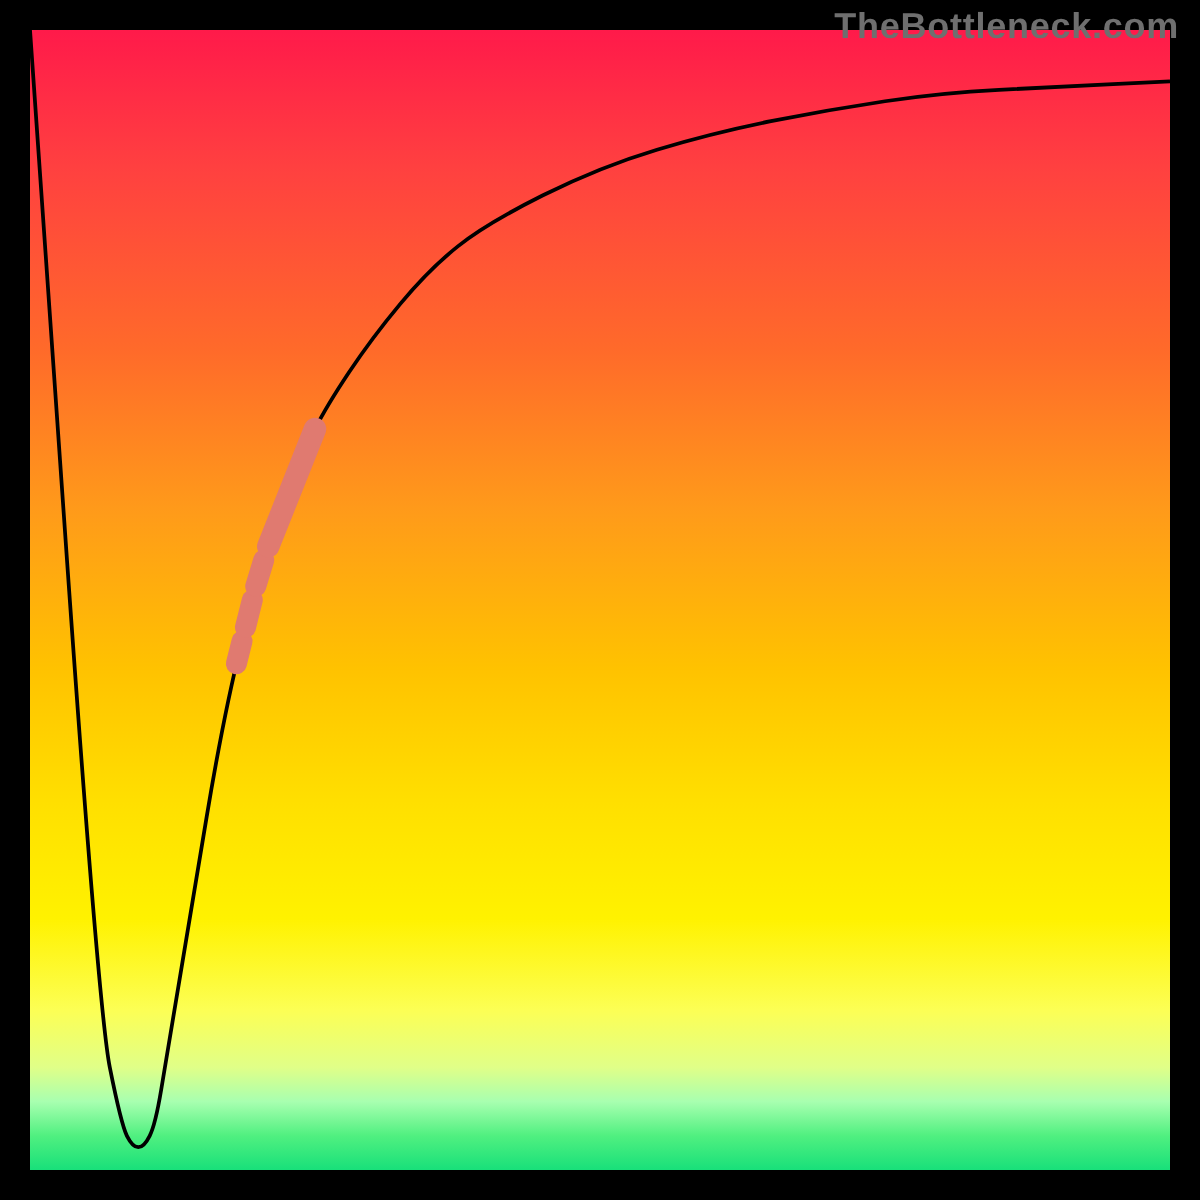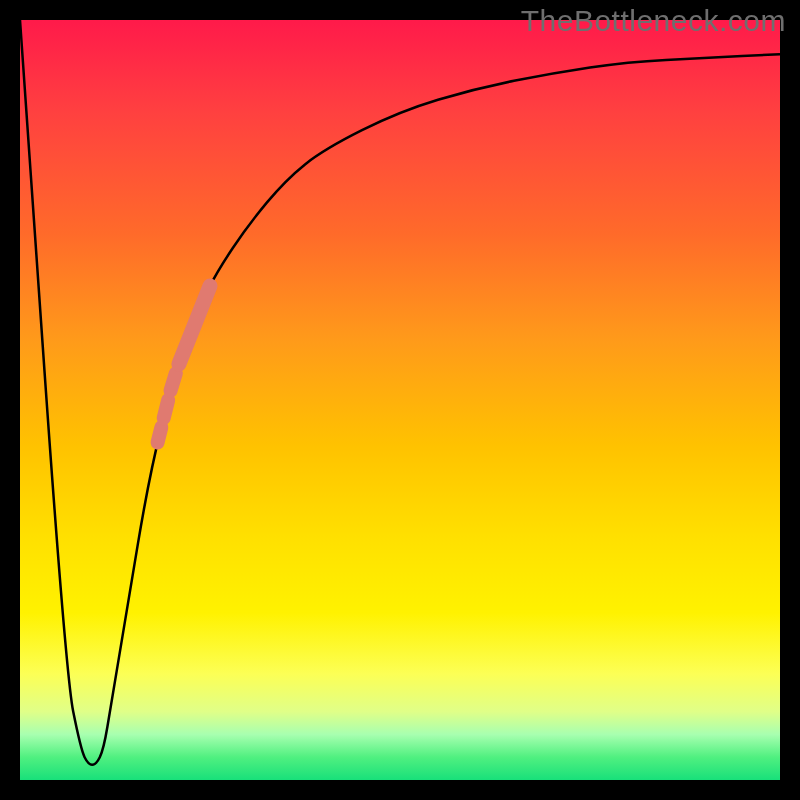--- a/index.html
+++ b/index.html
@@ -36,23 +36,23 @@
       #a8ffb0 94%,
       #50f080 97%,
       #18e07a 100%
     );
   }
   .attribution {
     position: absolute;
     top: 4px;
     right: 14px;
     color: #6f6f6f;
-    font-size: 30px;
+    font-size: 24px;
     letter-spacing: 0.5px;
-    font-weight: 400;
+    font-weight: 700;
     user-select: none;
   }
   svg.overlay {
     position: absolute;
     left: 20px;
     top: 20px;
     width: 760px;
     height: 760px;
     overflow: visible;
   }

